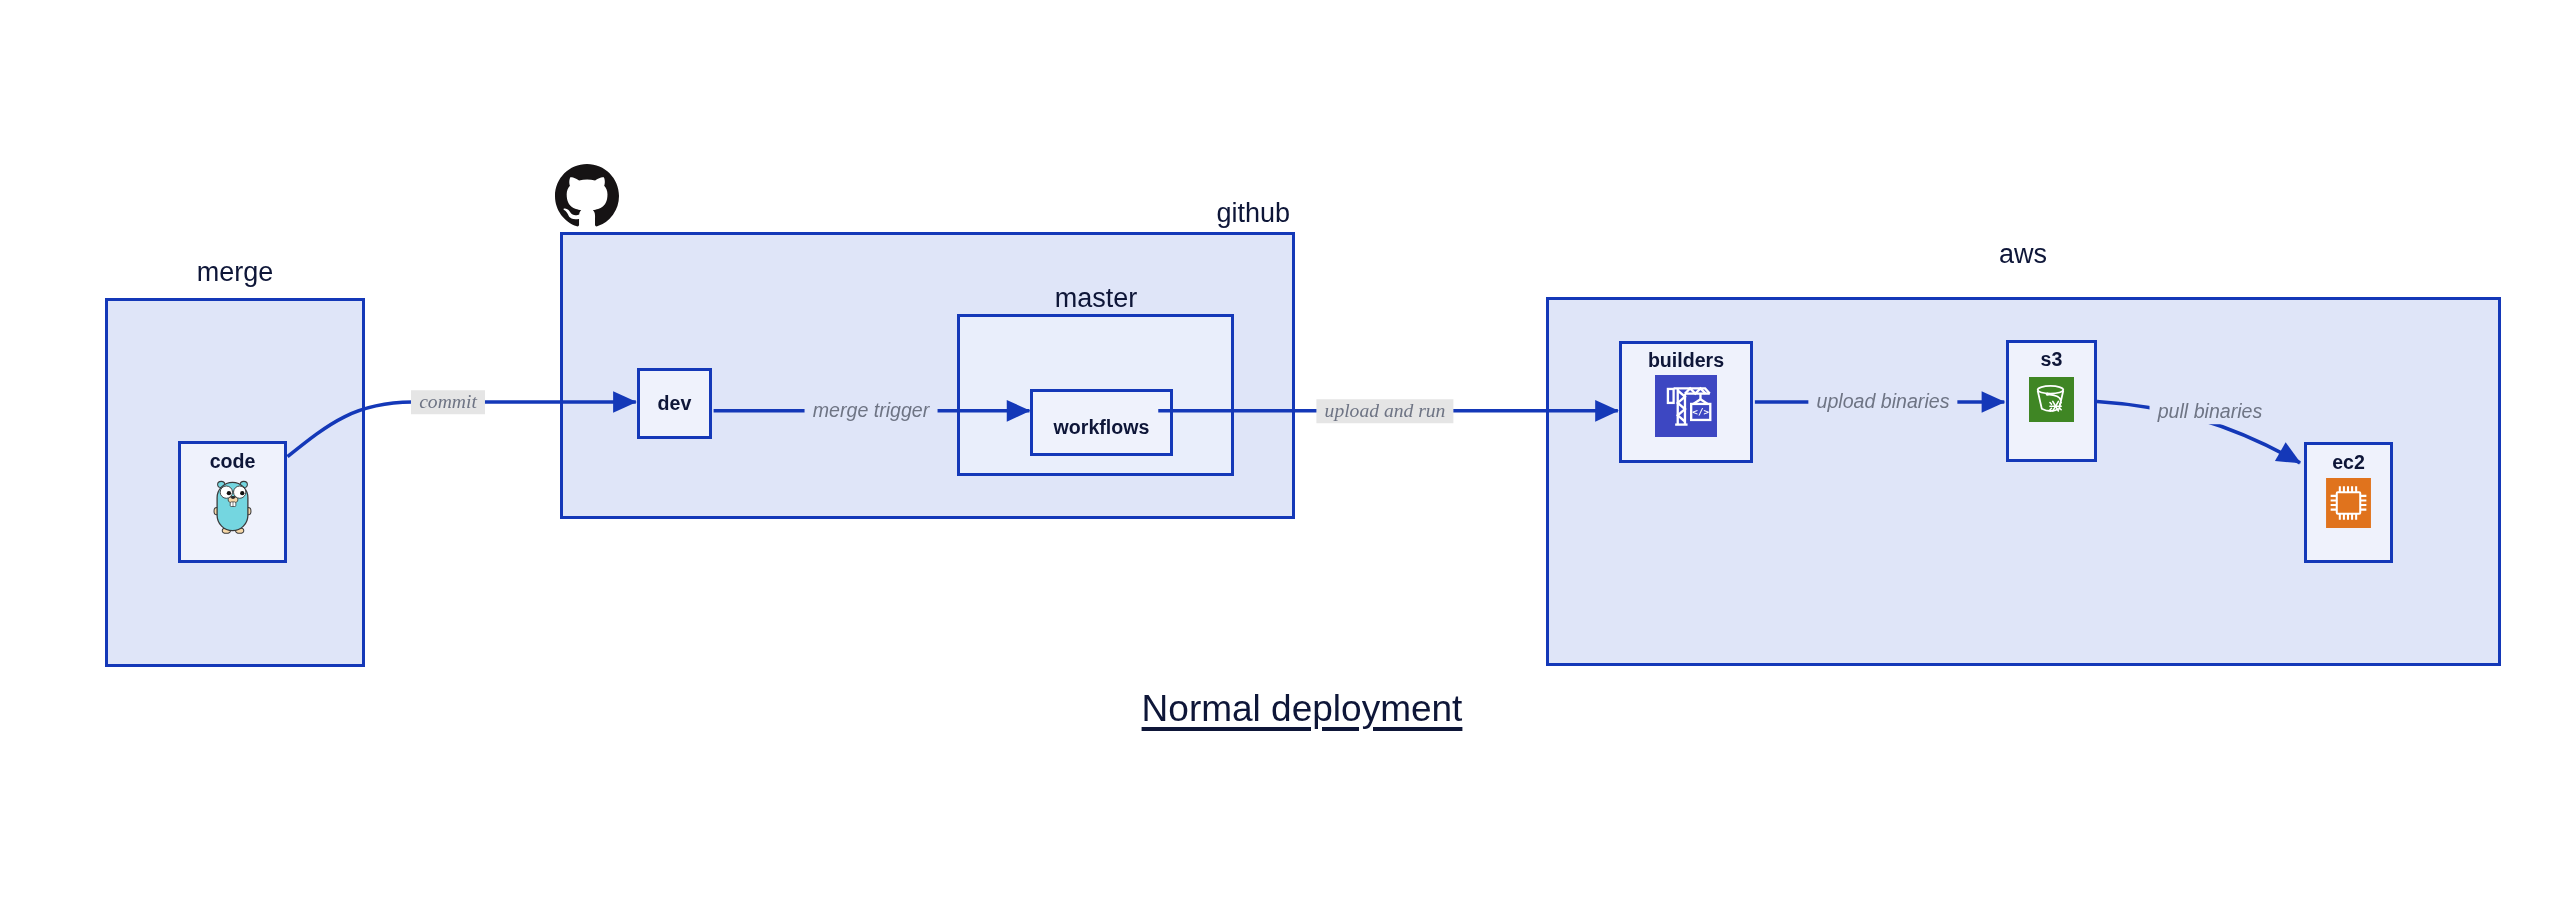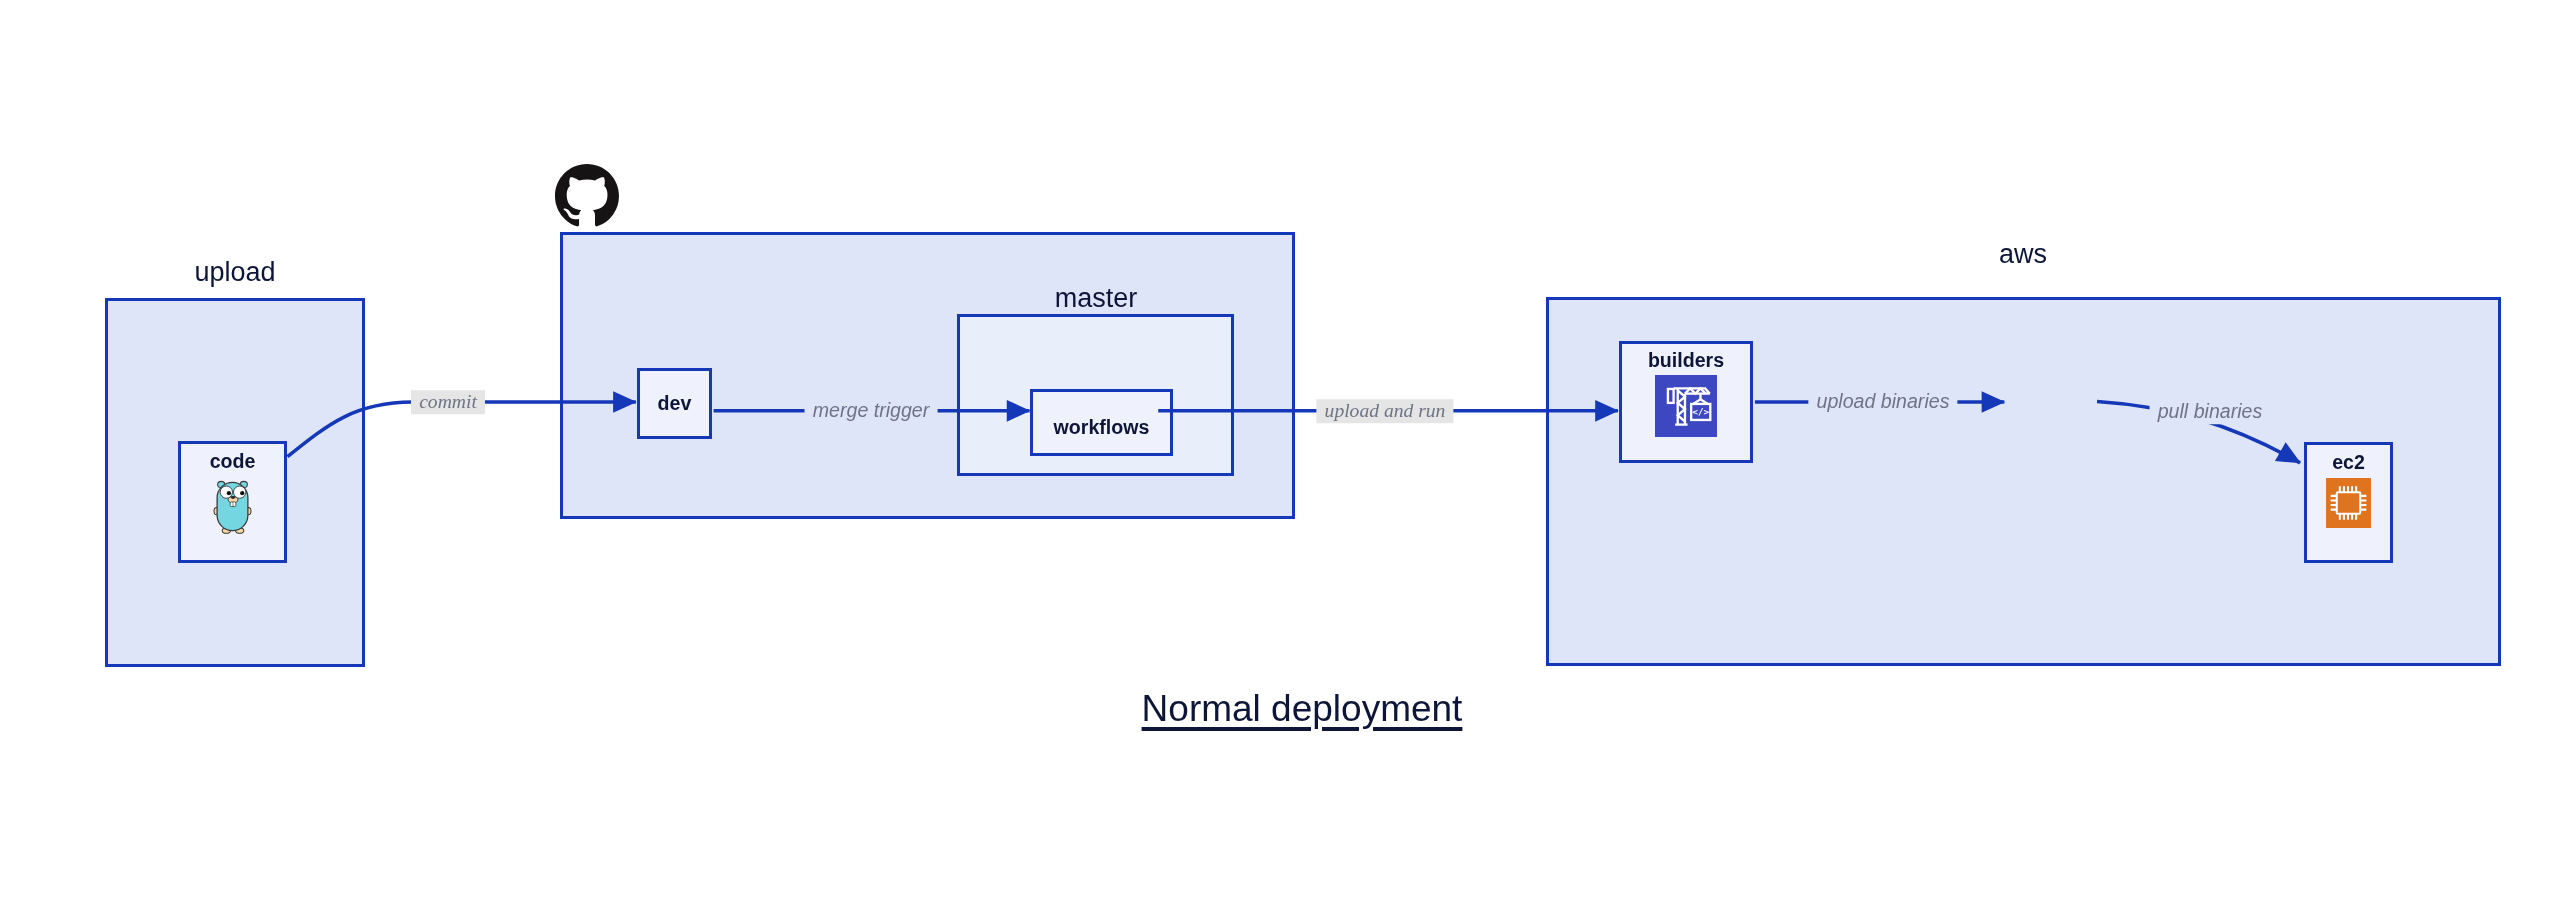--- a/index.html
+++ b/index.html
@@ -31,21 +31,21 @@
   .title{position:absolute;left:1302px;top:688px;transform:translateX(-50%);
          font-size:37px;color:var(--navy);white-space:nowrap;
          text-decoration-line:underline;text-decoration-thickness:4.1px;text-underline-offset:6.2px;}
   .icon-wrap{line-height:0;}
 </style>
 </head>
 <body>
 
 <div class="stage">
 
-  <div class="container-label" style="left:235px;top:258px;transform:translateX(-50%);">upload</div>
+  <div class="container-label" style="left:235px;top:258px;transform:translateX(-50%);">merge</div>
   <div class="container-box" style="left:105px;top:298px;width:260px;height:369px;"></div>
 
   <div class="node-box" style="left:178px;top:441px;width:109px;height:122px;">
     <div class="node-label" style="margin-top:6.2px;">code</div>
     <div class="icon-wrap" style="margin-top:5.2px;">
       <svg width="39" height="56" viewBox="0 0 76 108">
         <ellipse cx="16" cy="12" rx="7" ry="6" fill="#74D6E0" stroke="#3a3a3a" stroke-width="2"></ellipse>
         <ellipse cx="60" cy="12" rx="7" ry="6" fill="#74D6E0" stroke="#3a3a3a" stroke-width="2"></ellipse>
         <ellipse cx="7" cy="64" rx="5" ry="7" fill="#F6D7A7" stroke="#3a3a3a" stroke-width="2"></ellipse>
         <ellipse cx="69" cy="64" rx="5" ry="7" fill="#F6D7A7" stroke="#3a3a3a" stroke-width="2"></ellipse>
@@ -57,20 +57,21 @@
         <circle cx="31" cy="29" r="4.2" fill="#111111"></circle>
         <circle cx="57" cy="29" r="4.2" fill="#111111"></circle>
         <ellipse cx="39" cy="42" rx="9.5" ry="6.5" fill="#F6D7A7" stroke="#3a3a3a" stroke-width="1.8"></ellipse>
         <ellipse cx="39" cy="37.5" rx="4" ry="2.8" fill="#2b2b2b"></ellipse>
         <rect x="33.5" y="46" width="11" height="9" rx="2" fill="#ffffff" stroke="#3a3a3a" stroke-width="1.5"></rect>
         <line x1="39" y1="46" x2="39" y2="55" stroke="#3a3a3a" stroke-width="1.2"></line>
       </svg>
     </div>
   </div>
 
+  <div class="container-label" style="right:1313px;top:199px;left:auto;transform:none;text-align:right;width:515px;right:auto;left:775px;">github</div>
   <div class="container-box" style="left:560px;top:232px;width:735px;height:287px;"></div>
 
   <div class="icon-wrap" style="position:absolute;left:555px;top:164px;">
     <svg width="64" height="64" viewBox="0 0 16 16">
       <path fill="#161314" d="M8 0C3.58 0 0 3.58 0 8c0 3.54 2.29 6.53 5.47 7.59.4.07.55-.17.55-.38 0-.19-.01-.82-.01-1.49-2.01.37-2.53-.49-2.69-.94-.09-.23-.48-.94-.82-1.13-.28-.15-.68-.52-.01-.53.63-.01 1.08.58 1.23.82.72 1.21 1.87.87 2.33.66.07-.52.28-.87.51-1.07-1.78-.2-3.64-.89-3.64-3.95 0-.87.31-1.59.82-2.15-.08-.2-.36-1.02.08-2.12 0 0 .67-.21 2.2.82.64-.18 1.32-.27 2-.27s1.36.09 2 .27c1.53-1.04 2.2-.82 2.2-.82.44 1.1.16 1.92.08 2.12.51.56.82 1.27.82 2.15 0 3.07-1.87 3.75-3.65 3.95.29.25.54.73.54 1.48 0 1.07-.01 1.93-.01 2.2 0 .21.15.46.55.38A8.013 8.013 0 0 0 16 8c0-4.42-3.58-8-8-8z"></path>
     </svg>
   </div>
 
   <div class="node-box" style="left:637px;top:368px;width:75px;height:71px;justify-content:center;text-align:center;">
     <div class="node-label">dev</div>
@@ -102,20 +103,40 @@
           <path d="M58 36 L68 26 L78 36 L88 26 L98 36"></path>
           <path d="M88 36 V47"></path>
           <path d="M88 47 L74 56 M88 47 L102 56"></path>
           <rect x="70" y="56" width="37" height="31"></rect>
         </g>
         <text x="88.5" y="78" font-family="DejaVu Sans Mono, monospace" font-size="18" font-weight="bold" fill="#ffffff" text-anchor="middle">&lt;/&gt;</text>
       </svg>
     </div>
   </div>
 
+  <div class="node-box" style="left:2006px;top:340px;width:91px;height:122px;">
+    <div class="node-label" style="margin-top:5.2px;">s3</div>
+    <div class="icon-wrap" style="margin-top:6.2px;">
+      <svg width="45" height="45" viewBox="0 0 88 88">
+        <rect width="88" height="88" fill="#3F8624"></rect>
+        <g stroke="#ffffff" stroke-width="3.5" fill="none">
+          <ellipse cx="42" cy="25" rx="25" ry="7.5"></ellipse>
+          <path d="M17 27 L25 62 Q42 71 59 62 L67 27"></path>
+          <path d="M37 34 Q61 36 62 46"></path>
+        </g>
+        <circle cx="36" cy="33.5" r="3" fill="#ffffff"></circle>
+        <g stroke="#ffffff" stroke-width="3" fill="none" stroke-linecap="round">
+          <path d="M41 57 H63"></path>
+          <path d="M46.5 47.5 L57.5 66.5"></path>
+          <path d="M57.5 47.5 L46.5 66.5"></path>
+          <path d="M44 53 L41 50 M44 61 L41 64 M60 53 L63 50 M60 61 L63 64"></path>
+        </g>
+      </svg>
+    </div>
+  </div>
 
   <div class="node-box" style="left:2304px;top:442px;width:89px;height:121px;">
     <div class="node-label" style="margin-top:6.2px;">ec2</div>
     <div class="icon-wrap" style="margin-top:4.1px;">
       <svg width="45" height="50" viewBox="0 0 88 98">
         <rect width="88" height="98" fill="#E0731D"></rect>
         <g stroke="#ffffff" stroke-width="4" fill="none">
           <rect x="21" y="28" width="46" height="42" rx="2"></rect>
           <path d="M27 16 V28 M35 16 V28 M43 16 V28 M51 16 V28 M59 16 V28"></path>
           <path d="M27 70 V82 M35 70 V82 M43 70 V82 M51 70 V82 M59 70 V82"></path>

